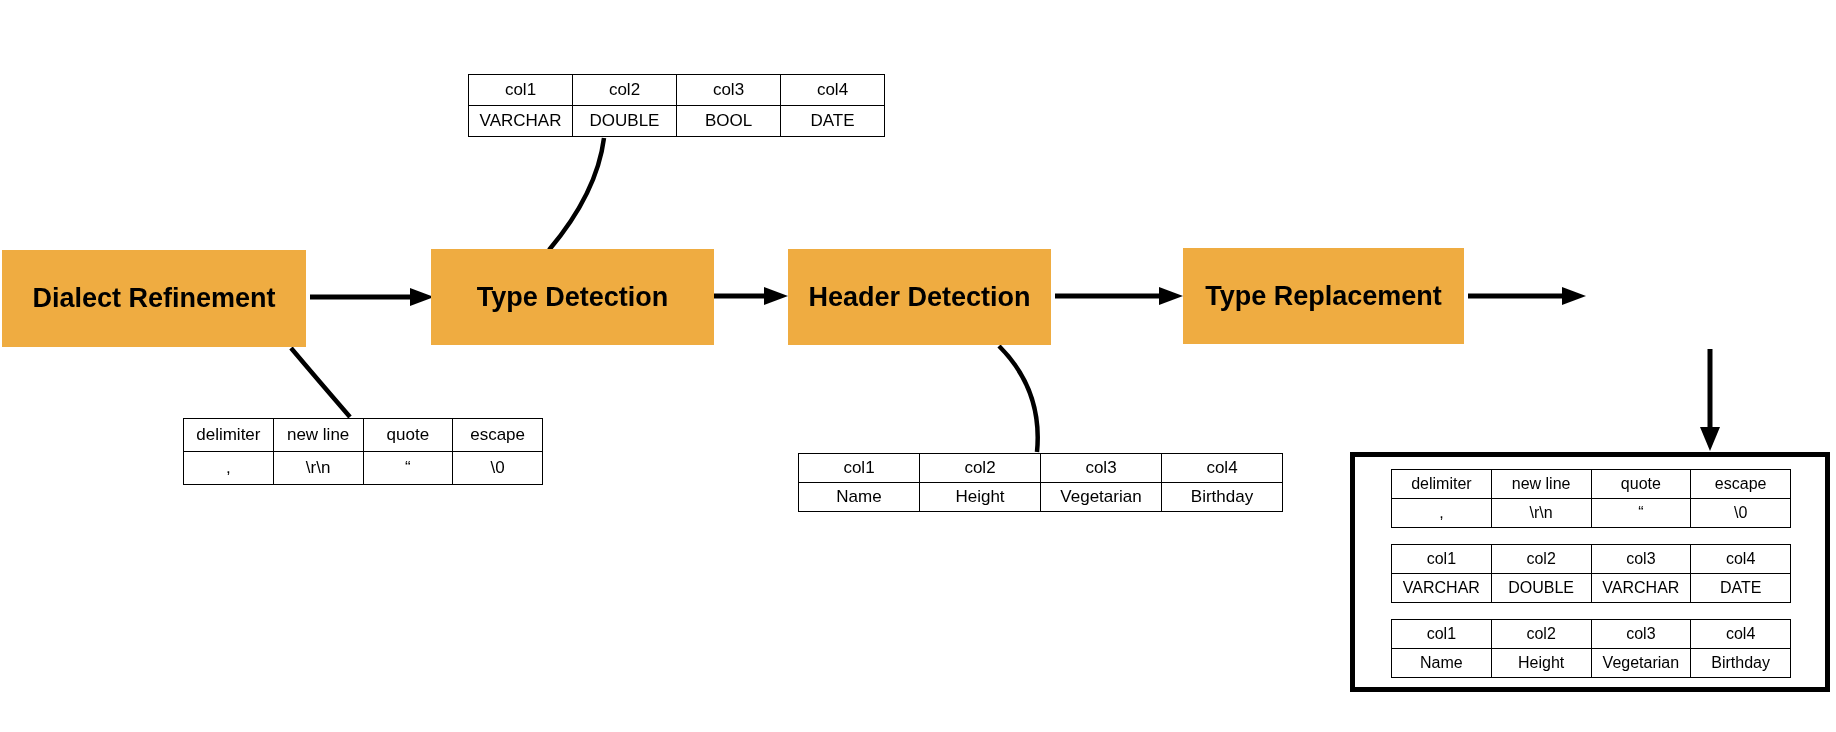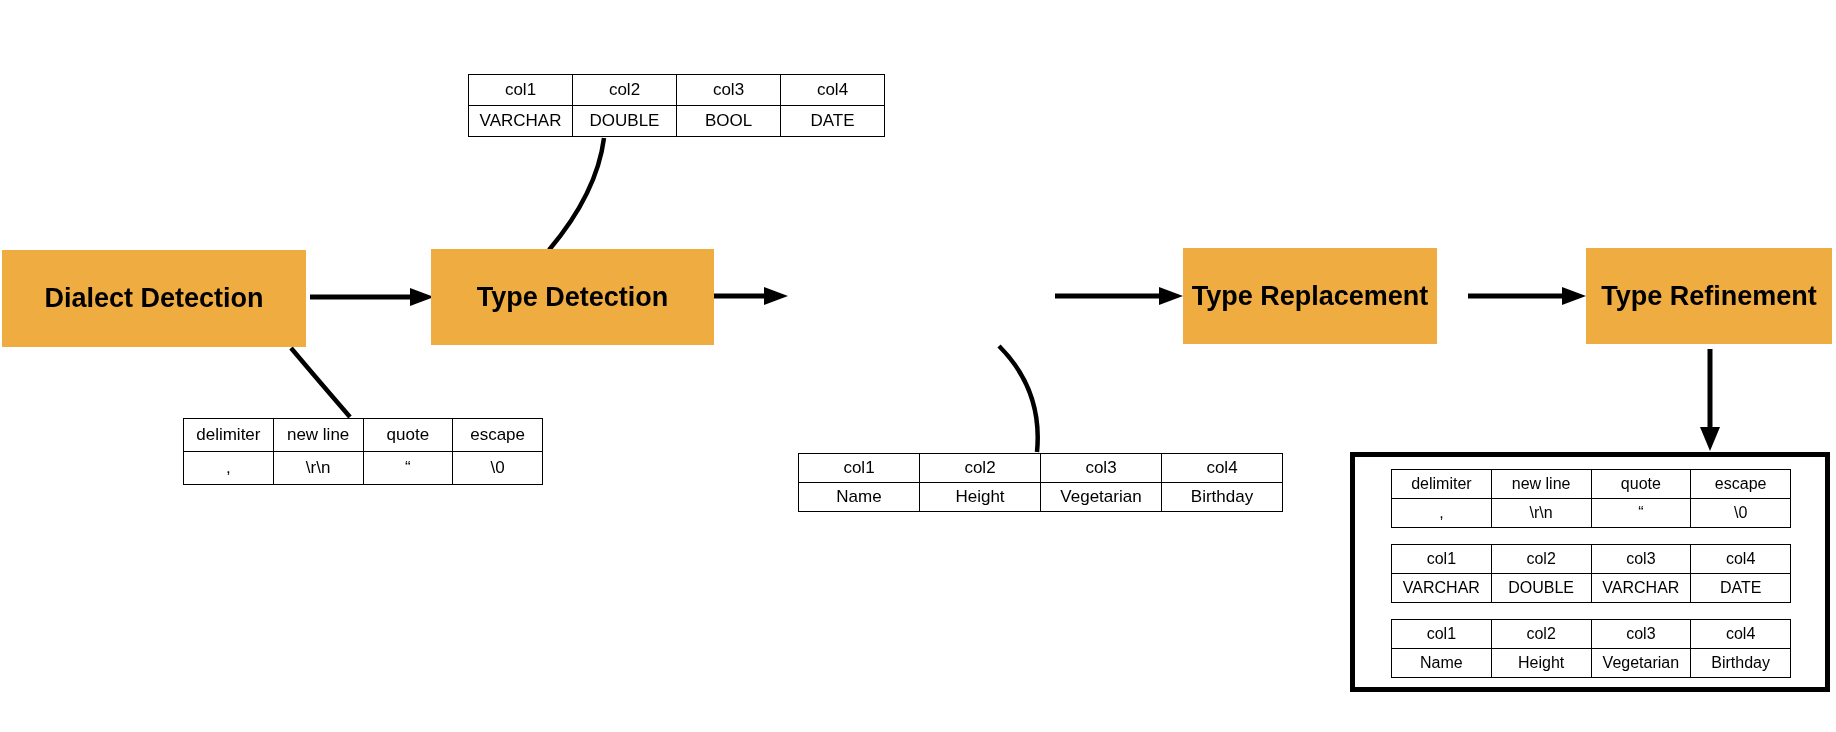--- a/index.html
+++ b/index.html
@@ -81,24 +81,24 @@
     <polygon points="1562,287 1586,296 1562,305"></polygon>
 
     <path class="shaft" d="M 1710 349 V 427"></path>
     <polygon points="1700,427 1720,427 1710,451"></polygon>
 
     <path class="curve" d="M 291 348 Q 318 380 350 417"></path>
     <path class="curve" d="M 549 250 Q 597 193 604 138"></path>
     <path class="curve" d="M 999 346 Q 1043 390 1037 452"></path>
   </svg>
 
-  <div class="stage" style="left:2px;top:250px;width:304px;height:97px">Dialect Detection</div>
+  <div class="stage" style="left:2px;top:250px;width:304px;height:97px">Dialect Refinement</div>
   <div class="stage" style="left:431px;top:249px;width:283px;height:96px">Type Detection</div>
-  <div class="stage" style="left:1183px;top:248px;width:254px;height:96px">Type Replacement</div>
-  <div class="stage" style="left:1586px;top:248px;width:246px;height:96px">Type Refinement</div>
+  <div class="stage" style="left:788px;top:249px;width:263px;height:96px">Header Detection</div>
+  <div class="stage" style="left:1183px;top:248px;width:281px;height:96px">Type Replacement</div>
 
   <table class="dtable t1" style="left:468px;top:74px;width:417px">
     <tbody>
         <tr>
       <td>col1</td>
       <td>col2</td>
       <td>col3</td>
       <td>col4</td>
     </tr>
     <tr>

